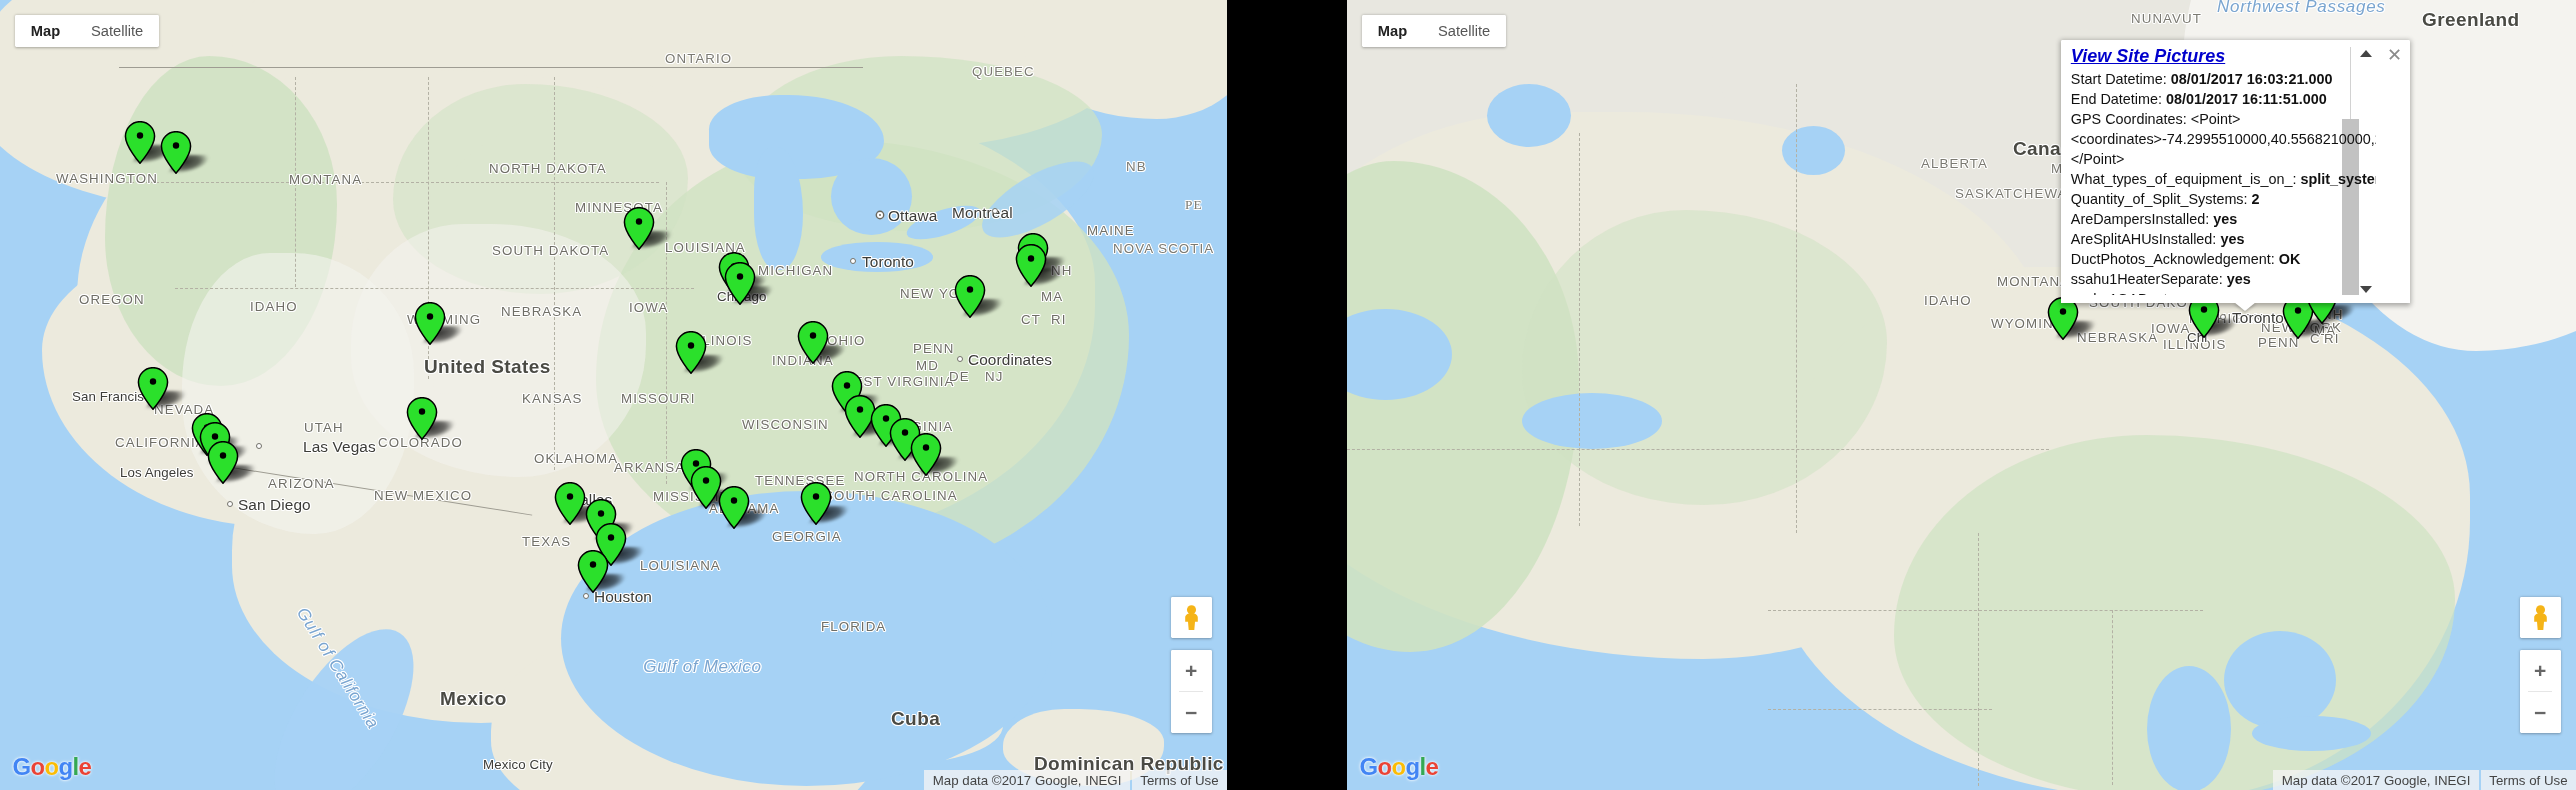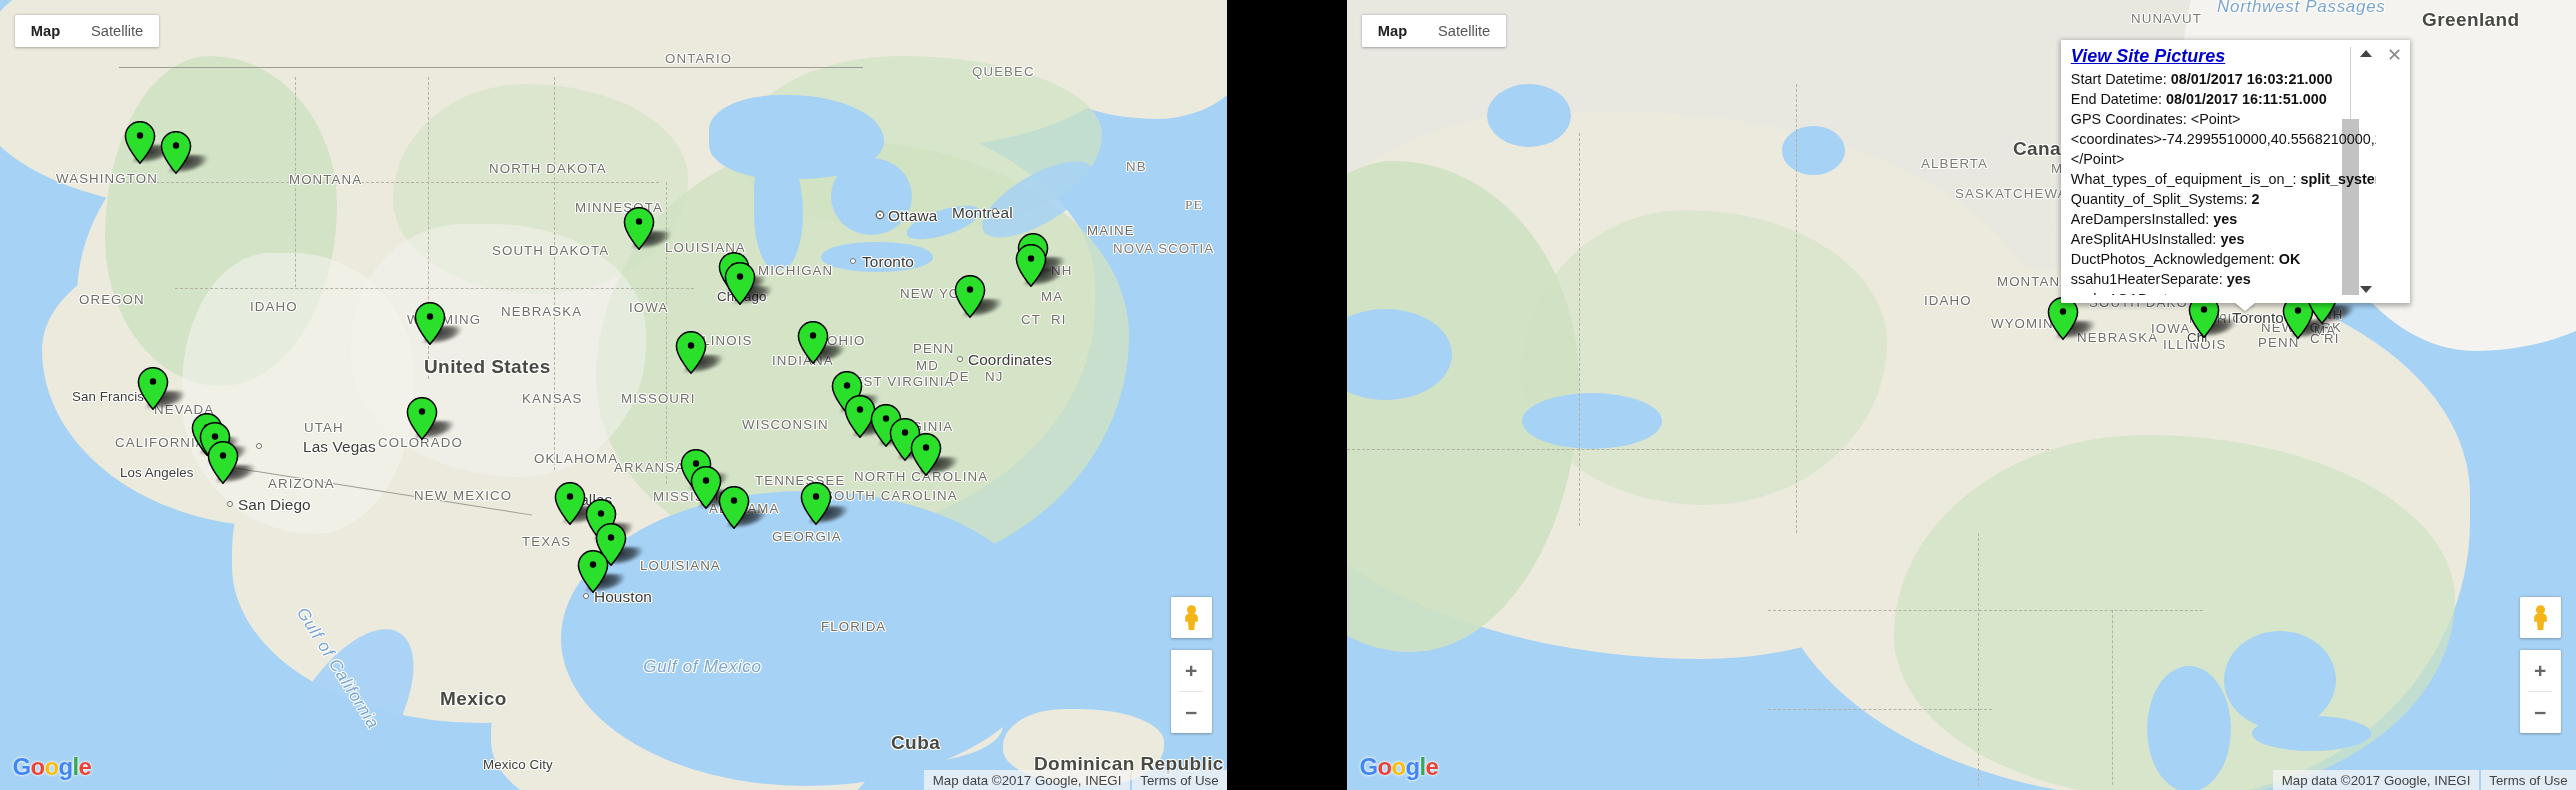--- a/index.html
+++ b/index.html
@@ -246,21 +246,21 @@
           <div class="lbl state" style="left: 886px; top: 419px;">VIRGINIA</div>
           <div class="lbl state" style="left: 854px; top: 469px;">NORTH CAROLINA</div>
           <div class="lbl state" style="left: 824px; top: 488px;">SOUTH CAROLINA</div>
           <div class="lbl state" style="left: 772px; top: 529px;">GEORGIA</div>
           <div class="lbl state" style="left: 709px; top: 501px;">ALABAMA</div>
           <div class="lbl state" style="left: 653px; top: 489px;">MISSISSIPPI</div>
           <div class="lbl state" style="left: 614px; top: 460px;">ARKANSAS</div>
           <div class="lbl state" style="left: 640px; top: 558px;">LOUISIANA</div>
           <div class="lbl state" style="left: 522px; top: 451px; margin-left: 12px;">OKLAHOMA</div>
           <div class="lbl state" style="left: 522px; top: 534px;">TEXAS</div>
-          <div class="lbl state" style="left: 374px; top: 488px; margin-left: 40px;">NEW MEXICO</div>
+          <div class="lbl state" style="left: 374px; top: 488px;">NEW MEXICO</div>
           <div class="lbl state" style="left: 268px; top: 476px;">ARIZONA</div>
           <div class="lbl state" style="left: 115px; top: 435px;">CALIFORNIA</div>
           <div class="lbl state" style="left: 821px; top: 619px;">FLORIDA</div>
           <div class="lbl state" style="left: 913px; top: 341px;">PENN</div>
           <div class="lbl state" style="left: 900px; top: 286px;">NEW YORK</div>
           <div class="lbl state" style="left: 1087px; top: 223px;">MAINE</div>
           <div class="lbl state" style="left: 1018px; top: 246px;">VT</div>
           <div class="lbl state" style="left: 1051px; top: 263px;">NH</div>
           <div class="lbl state" style="left: 1041px; top: 289px;">MA</div>
           <div class="lbl state" style="left: 1021px; top: 312px;">CT</div>
@@ -277,21 +277,21 @@
           <div class="citydot cap" style="left: 877px; top: 212px;"></div>
           <div class="lbl city" style="left: 952px; top: 204px;">Montreal</div>
           <div class="citydot" style="left: 992px; top: 208px;"></div>
           <div class="lbl city" style="left: 862px; top: 253px;">Toronto</div>
           <div class="citydot" style="left: 850px; top: 258px;"></div>
           <div class="lbl city" style="left: 968px; top: 351px;">Coordinates</div>
           <div class="citydot" style="left: 957px; top: 356px;"></div>
           <div class="lbl country" style="left: 424px; top: 356px;">United States</div>
           <div class="lbl country" style="left: 440px; top: 688px;">Mexico</div>
           <div class="lbl city sm" style="left: 483px; top: 757px;">Mexico City</div>
-          <div class="lbl country" style="left: 891px; top: 732px;">Cuba</div>
+          <div class="lbl country" style="left: 891px; top: 708px;">Cuba</div>
           <div class="lbl country" style="left: 1034px; top: 753px;">Dominican Republic</div>
           <div class="lbl city sm" style="left: 72px; top: 389px;">San Francisco</div>
           <div class="lbl city sm" style="left: 120px; top: 465px;">Los Angeles</div>
           <div class="lbl city" style="left: 238px; top: 496px;">San Diego</div>
           <div class="citydot" style="left: 227px; top: 501px;"></div>
           <div class="lbl city" style="left: 267px; top: 438px; margin-left: 36px;">Las Vegas</div>
           <div class="citydot" style="left: 256px; top: 443px;"></div>
           <div class="lbl city" style="left: 569px; top: 491px;">Dallas</div>
           <div class="citydot" style="left: 558px; top: 496px;"></div>
           <div class="lbl city" style="left: 594px; top: 588px;">Houston</div>

